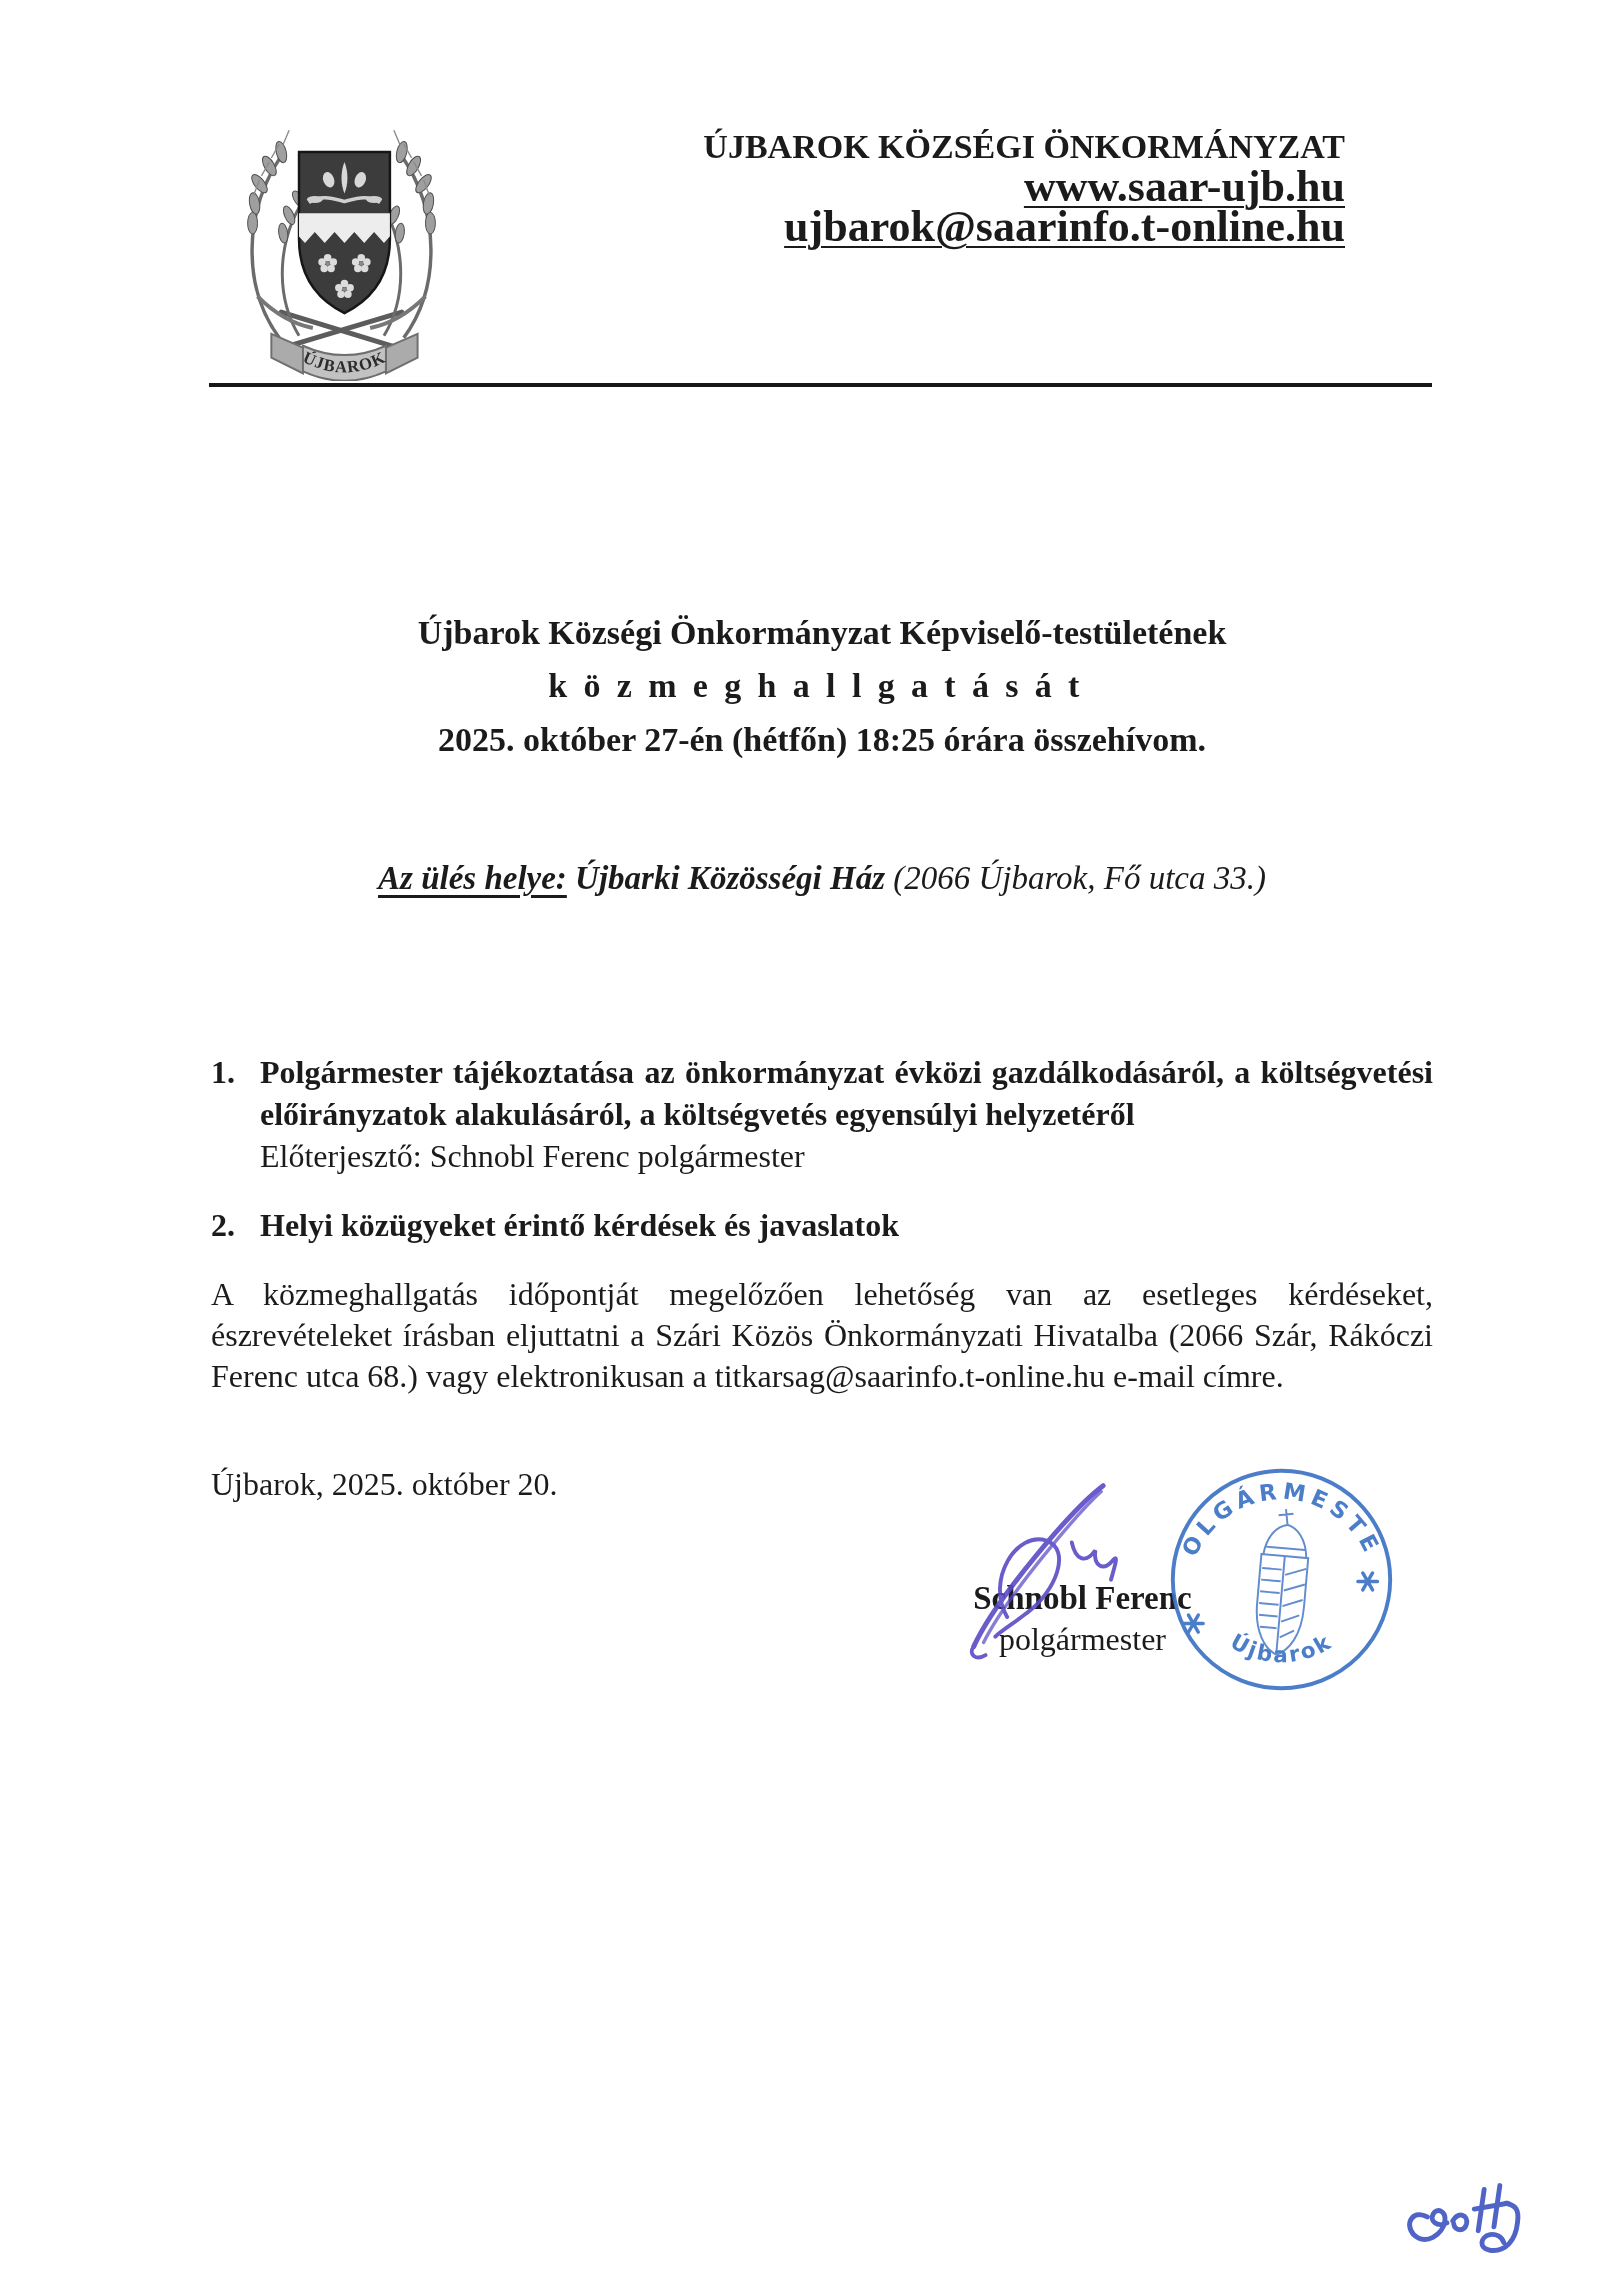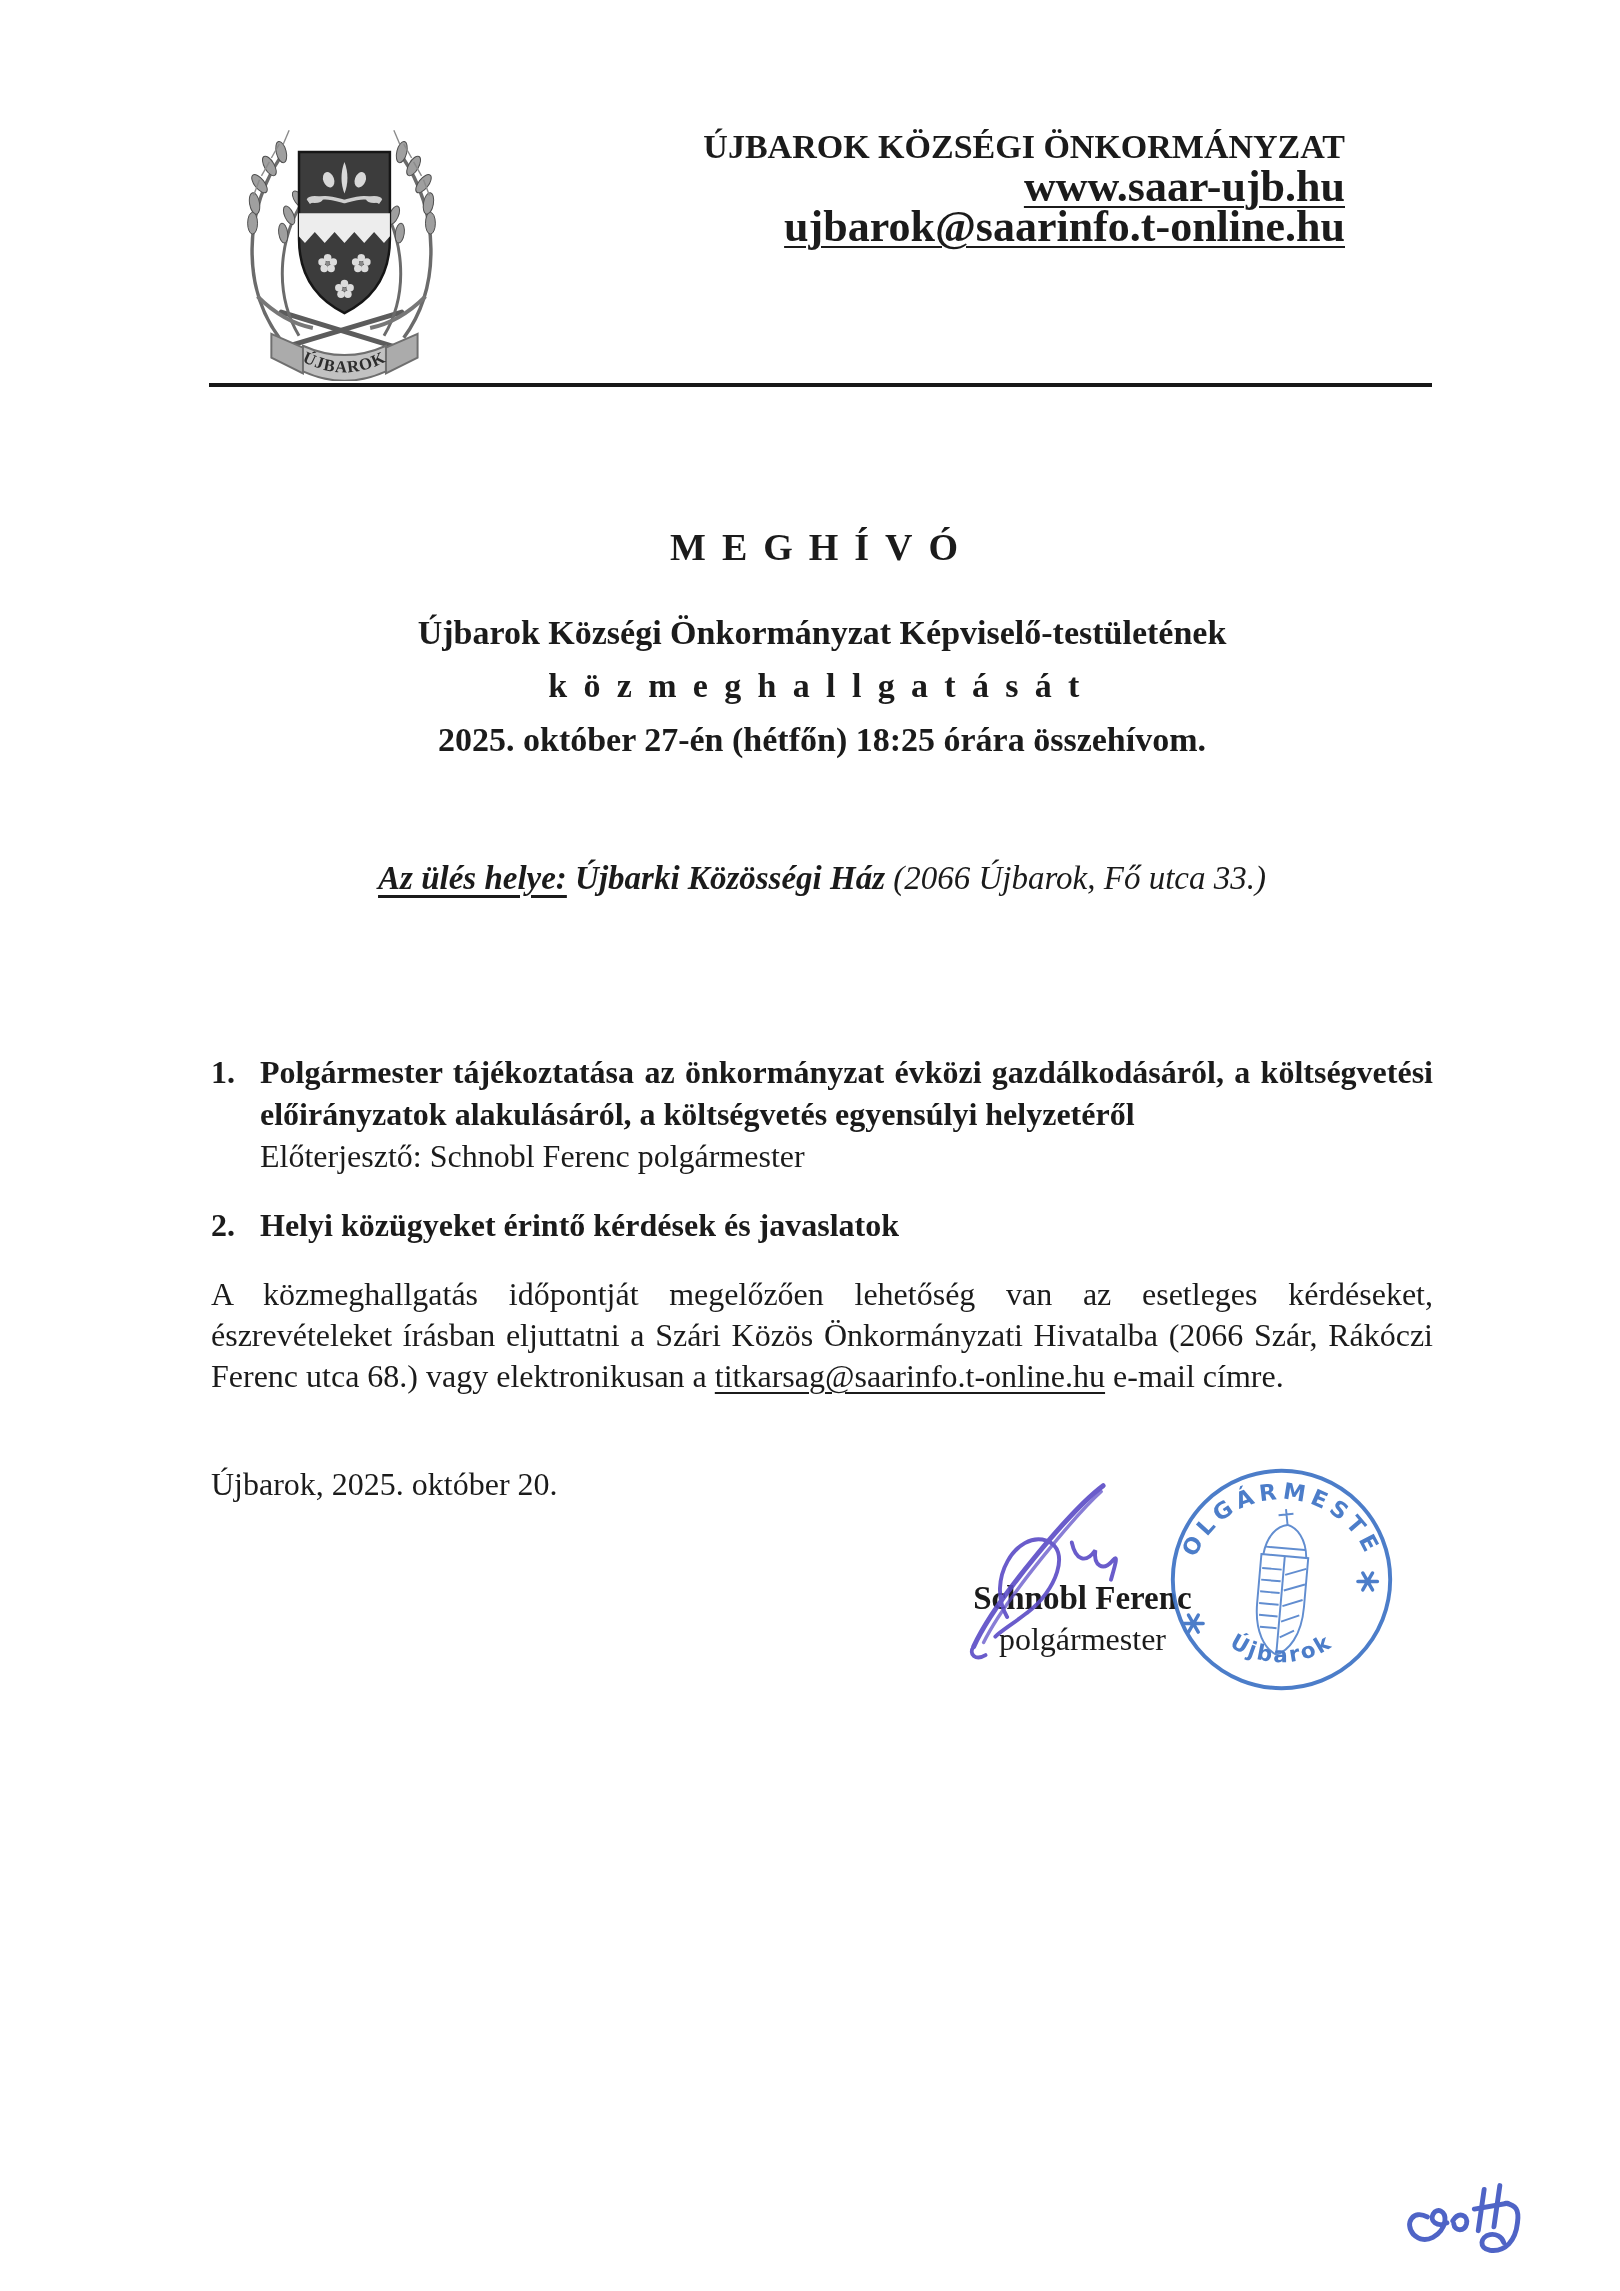--- a/index.html
+++ b/index.html
@@ -31,21 +31,21 @@
   .agenda-item{left:211px;width:1222px;font-size:32px;line-height:42px;}
   .agenda-item .num{position:absolute;left:0;top:0;font-weight:bold;}
   .agenda-item .ibody{margin-left:49px;}
   .agenda-item .ititle{font-weight:bold;text-align:justify;}
   .item1{top:1051px;}
   .item2{top:1204px;}
   .ipresenter{font-weight:normal;}
   
   .closing{left:211px;top:1274px;width:1222px;font-size:32px;line-height:41px;
     text-align:justify;}
-  .closing .u{text-decoration:underline;text-decoration-thickness:2px;text-underline-offset:4.9px;}
+  .closing .u{text-decoration-thickness:2px;text-underline-offset:4.9px;}
   .dateline{left:211px;top:1466px;font-size:32px;}
   
   .sig-block{left:921px;top:1578px;width:323px;text-align:center;line-height:41px;}
   .sig-name{font-weight:bold;font-size:33px;}
   .sig-title{font-size:32px;}
   .sig-ink{left:954px;top:1470px;width:214px;height:194px;z-index:3;}
   .stamp{left:1164px;top:1462px;width:235px;height:235px;z-index:2;}
   .initials{left:1392px;top:2162px;width:149px;height:106px;}
   .stamp text{font-family:"DejaVu Sans","Liberation Sans",sans-serif;font-weight:600;}
 </style>
@@ -137,21 +137,20 @@
   </svg>
 
   <div class="abs head-text">
     <div class="b">ÚJBAROK KÖZSÉGI ÖNKORMÁNYZAT</div>
     <div class="r u">www.saar-ujb.hu</div>
     <div class="r u">ujbarok@saarinfo.t-online.hu</div>
   </div>
 
   <div class="abs rule"></div>
 
-  <div class="abs content-center doc-title">MEGHÍVÓ</div>
   <div class="abs content-center sub1">Újbarok Községi Önkormányzat Képviselő-testületének</div>
   <div class="abs content-center sub2">közmeghallgatását</div>
   <div class="abs content-center sub3">2025. október 27-én (hétfőn) 18:25 órára összehívom.</div>
 
   <div class="abs content-center venue">
     <span class="lbl">Az ülés helye:</span><span class="nm"> Újbarki Közösségi Ház</span><span> (2066 Újbarok, Fő utca 33.)</span>
   </div>
 
 
   <div class="abs agenda-item item1">

